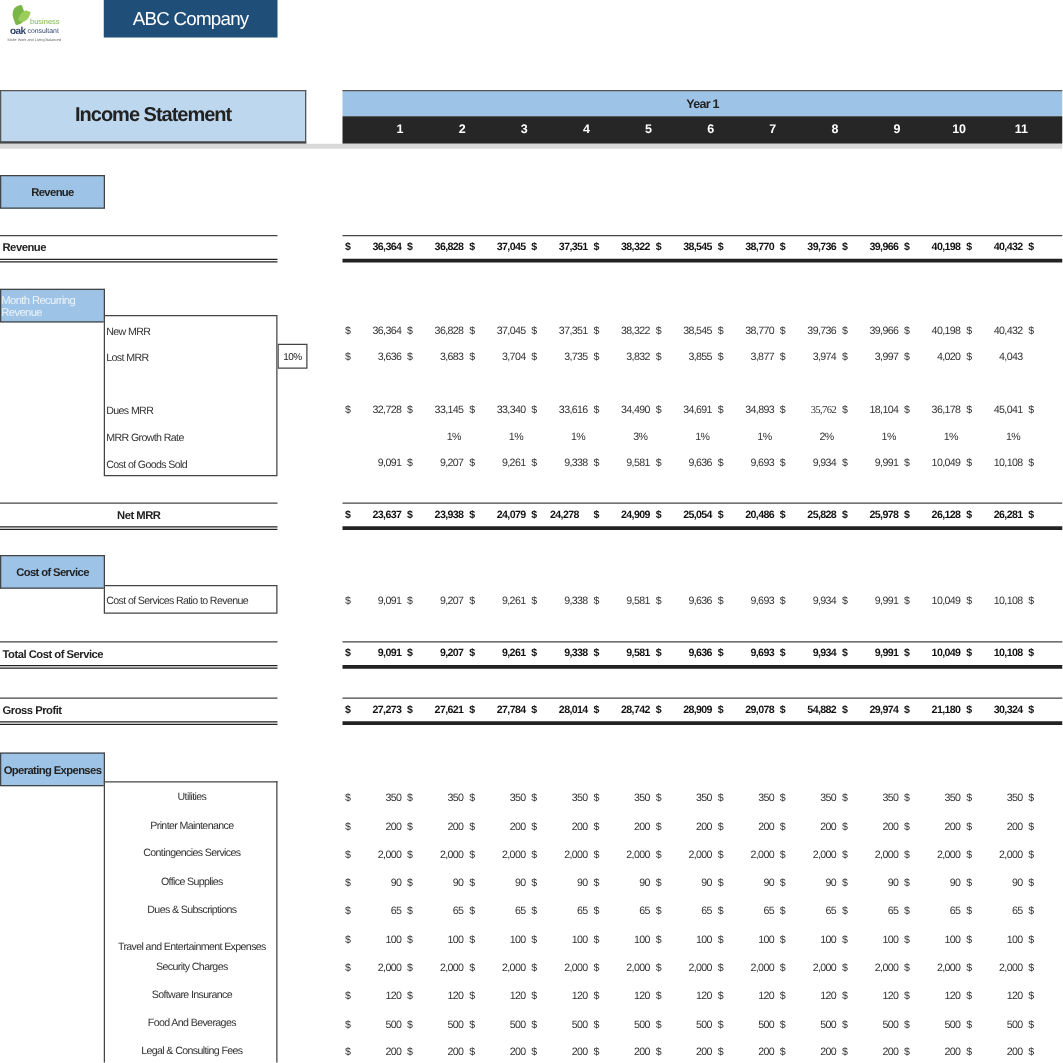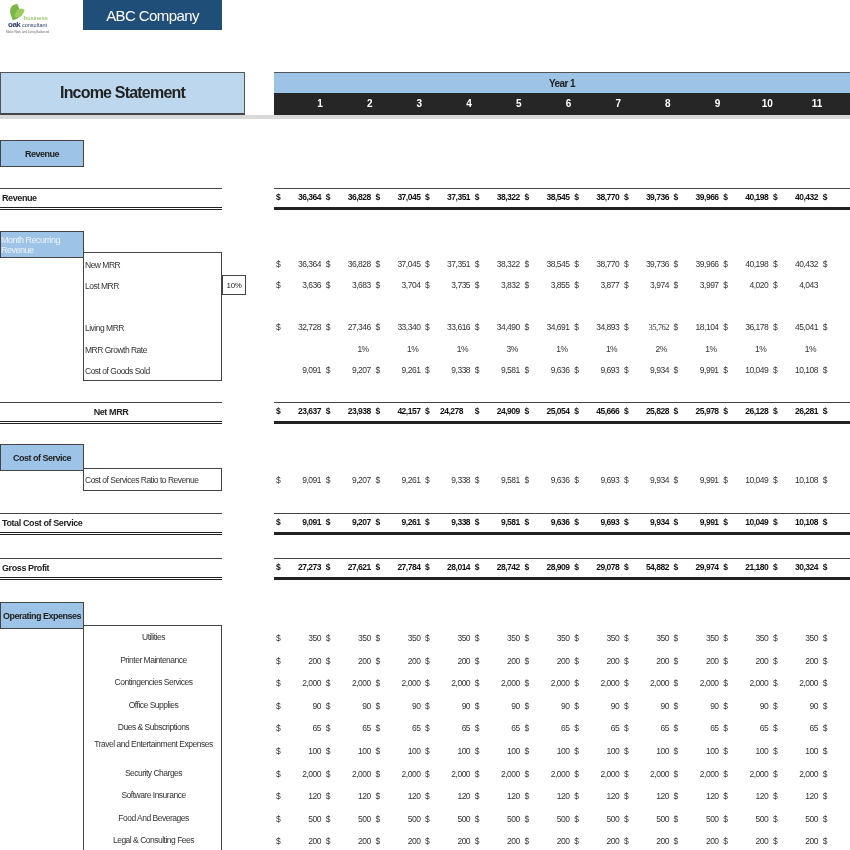--- a/index.html
+++ b/index.html
@@ -98,21 +98,21 @@
     <span class="num" style="left: 448.3px;">40,198</span>
     <span class="dollar" style="left: 499px;">$</span>
     <span class="num" style="left: 498px;">40,432</span>
     <span class="dollar" style="left: 548.7px;">$</span>
   </div>
 
 <div class="section-tag light" style="top:231px;width:84px;">Month Recurring Revenue</div>
 <div class="label-box" style="top:252px;height:129px;">
   <span class="lbl" style="top:7px;">New MRR</span>
   <span class="lbl" style="top:28px;">Lost MRR</span>
-  <span class="lbl" style="top:70px;">Living MRR</span>
+  <span class="lbl" style="top:70px;">Dues MRR</span>
   <span class="lbl" style="top:92px;">MRR Growth Rate</span>
   <span class="lbl" style="top:113px;">Cost of Goods Sold</span>
 </div>
 <div class="pct-box">10%</div>
 <div class="vrow" style="top:259px;">
     <span class="dollar" style="left: 2px;">$</span>
     <span class="num" style="left: 1px;">36,364</span>
     <span class="dollar" style="left: 51.7px;">$</span>
     <span class="num" style="left: 50.7px;">36,828</span>
     <span class="dollar" style="left: 101.4px;">$</span>
@@ -157,21 +157,21 @@
     <span class="dollar" style="left: 449.3px;">$</span>
     <span class="num" style="left: 448.3px;">4,020</span>
     <span class="dollar" style="left: 499px;">$</span>
     <span class="num" style="left: 498px;">4,043</span>
     <span class="num" style="left: 589.7px; text-align: left; width: 10px;"></span>
   </div>
 <div class="vrow" style="top:322px;">
     <span class="dollar" style="left: 2px;">$</span>
     <span class="num" style="left: 1px;">32,728</span>
     <span class="dollar" style="left: 51.7px;">$</span>
-    <span class="num" style="left: 50.7px;">27,346</span>
+    <span class="num" style="left: 50.7px;">33,145</span>
     <span class="dollar" style="left: 101.4px;">$</span>
     <span class="num" style="left: 100.4px;">33,340</span>
     <span class="dollar" style="left: 151.1px;">$</span>
     <span class="num" style="left: 150.1px;">33,616</span>
     <span class="dollar" style="left: 200.8px;">$</span>
     <span class="num" style="left: 199.8px;">34,490</span>
     <span class="dollar" style="left: 250.5px;">$</span>
     <span class="num" style="left: 249.5px;">34,691</span>
     <span class="dollar" style="left: 300.2px;">$</span>
     <span class="num" style="left: 299.2px;">34,893</span>
@@ -225,29 +225,29 @@
   </div>
 
 <div class="total-row center" style="top:402px;">Net MRR</div>
 <div class="total-vals" style="top:402px;"></div>
 <div class="vrow bold" style="top:406px;">
     <span class="dollar" style="left: 2px;">$</span>
     <span class="num" style="left: 1px;">23,637</span>
     <span class="dollar" style="left: 51.7px;">$</span>
     <span class="num" style="left: 50.7px;">23,938</span>
     <span class="dollar" style="left: 101.4px;">$</span>
-    <span class="num" style="left: 100.4px;">42,157</span>
+    <span class="num" style="left: 100.4px;">24,079</span>
     <span class="dollar" style="left: 151.1px;">$</span>
     <span class="num" style="left: 143px;">24,278</span>
     <span class="dollar" style="left: 200.8px;">$</span>
     <span class="num" style="left: 199.8px;">24,909</span>
     <span class="dollar" style="left: 250.5px;">$</span>
     <span class="num" style="left: 249.5px;">25,054</span>
     <span class="dollar" style="left: 300.2px;">$</span>
-    <span class="num" style="left: 299.2px;">45,666</span>
+    <span class="num" style="left: 299.2px;">20,486</span>
     <span class="dollar" style="left: 349.9px;">$</span>
     <span class="num" style="left: 348.9px;">25,828</span>
     <span class="dollar" style="left: 399.6px;">$</span>
     <span class="num" style="left: 398.6px;">25,978</span>
     <span class="dollar" style="left: 449.3px;">$</span>
     <span class="num" style="left: 448.3px;">26,128</span>
     <span class="dollar" style="left: 499px;">$</span>
     <span class="num" style="left: 498px;">26,281</span>
     <span class="dollar" style="left: 548.7px;">$</span>
   </div>
@@ -338,21 +338,21 @@
     <span class="dollar" style="left: 548.7px;">$</span>
   </div>
 
 <div class="section-tag" style="top:602px;width:84px;">Operating Expenses</div>
 <div class="label-box centered" style="top:625px;height:240px;border-bottom:none;" id="opexLabels">
     <span class="lbl" style="top: 6px;">Utilities</span>
     <span class="lbl" style="top: 28.6px;">Printer Maintenance</span>
     <span class="lbl" style="top: 51.2px;">Contingencies Services</span>
     <span class="lbl" style="top: 73.8px;">Office Supplies</span>
     <span class="lbl" style="top: 96.4px;">Dues &amp; Subscriptions</span>
-    <span class="lbl" style="top: 113px;">Travel and Entertainment Expenses</span>
+    <span class="lbl" style="top: 126px;">Travel and Entertainment Expenses</span>
     <span class="lbl" style="top: 141.6px;">Security Charges</span>
     <span class="lbl" style="top: 164.2px;">Software Insurance</span>
     <span class="lbl" style="top: 186.8px;">Food And Beverages</span>
     <span class="lbl" style="top: 209.4px;">Legal &amp; Consulting Fees</span>
   </div>
 <div id="opexRows">
     <div class="vrow" style="top: 633px;">
       <span class="dollar" style="left: 2px;">$</span>
       <span class="num" style="left: 1px;">350</span>
       <span class="dollar" style="left: 51.7px;">$</span>

